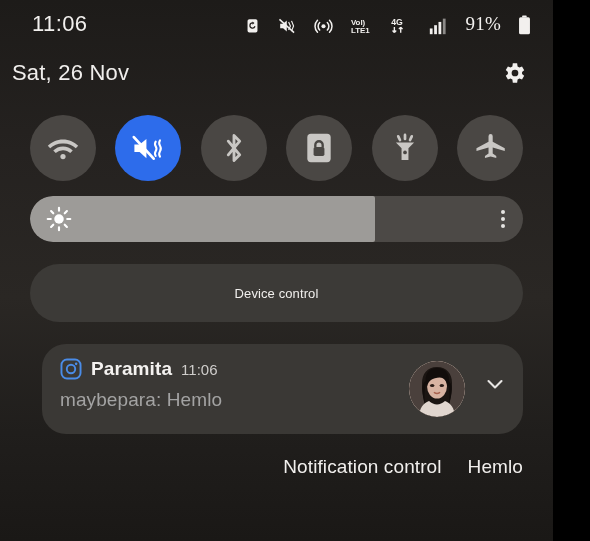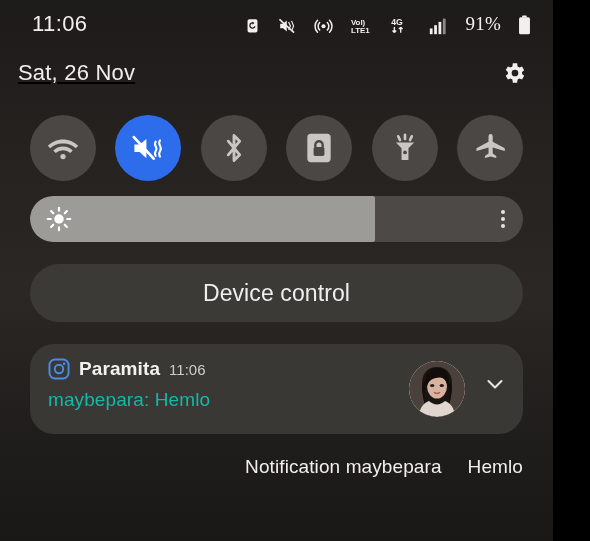--- a/index.html
+++ b/index.html
@@ -24,22 +24,21 @@
   .clock { color: #f2f0ee; font-size: 22px; letter-spacing: .4px; }
   .status-icons { display: flex; align-items: flex-end; gap: 17px; }
   .si { display: flex; align-items: center; }
   .si svg { display: block; }
   .battpct { color: #f4f2f0; font-size: 19px; letter-spacing: .2px; margin-left: 2px; font-family: Liberation Serif, serif; }
 
   
   .daterow {
     height: 50px;
     display: flex; align-items: center; justify-content: space-between;
-    padding: 0 24px 0 18px;
-    text-decoration: underline;
+    padding: 0 24px 0 12px;
   }
   .date { color: #f0eeec; font-size: 22px; letter-spacing: .2px; }
   .gear { width: 30px; height: 30px; display: flex; align-items: center; justify-content: center; cursor: pointer; }
 
   
   .toggles {
     display: flex; align-items: center; justify-content: space-between;
     padding: 8px 30px 0 30px;
     height: 92px;
   }
@@ -77,38 +76,38 @@
 
   
   .pills {
     display: flex; gap: 20px;
     padding: 22px 30px 0 30px;
   }
   .pill {
     flex: 1; height: 58px; border-radius: 29px;
     background: #3c3a37;
     display: flex; align-items: center; justify-content: center;
-    color: #f1efed; font-size: 23px; letter-spacing: .1px;
-    cursor: pointer;
-  }
-
-  
-  .notifwrap { padding: 22px 30px 0 30px; }
+    color: #f1efed; font-size: 13px; letter-spacing: .1px;
+    cursor: pointer;
+  }
+
+  
+  .notifwrap { padding: 22px 30px 0 42px; }
   .notif {
     position: relative;
     height: 90px; border-radius: 24px;
     background: #3a3835;
     padding: 14px 16px 0 18px;
     cursor: pointer;
   }
   .nrow1 { display: flex; align-items: center; gap: 9px; }
   .ig { width: 22px; height: 22px; display: flex; }
   .napp { color: #f4f2f0; font-size: 19px; font-weight: bold; letter-spacing: .1px; }
   .ntime { color: #cfcdcb; font-size: 15px; }
-  .nbody { color: #14b8a6; font-size: 19px; margin-top: 9px; letter-spacing: .1px; }
+  .nbody { color: #a3a3a3; font-size: 19px; margin-top: 9px; letter-spacing: .1px; }
   .avatar {
     position: absolute; right: 58px; top: 17px;
     width: 56px; height: 56px; border-radius: 50%;
     overflow: hidden; background: #d9c3b6;
   }
   .avatar svg { display: block; }
   .chev {
     position: absolute; right: 14px; top: 26px;
     width: 28px; height: 28px;
     display: flex; align-items: center; justify-content: center;
@@ -316,17 +315,17 @@
 
       <div class="chev">
         <svg width="24" height="24" viewBox="0 0 24 24">
           <path d="M5.5 9l6.5 6.5L18.5 9" stroke="#e8e6e4" stroke-width="2.1" fill="none" stroke-linecap="round" stroke-linejoin="round"></path>
         </svg>
       </div>
     </div>
   </div>
 
   <div class="footer">
-    <div class="faction">Notification maybepara</div>
+    <div class="faction">Notification control</div>
     <div class="faction">Hemlo</div>
   </div>
 
 </div>
 
 </body></html>

